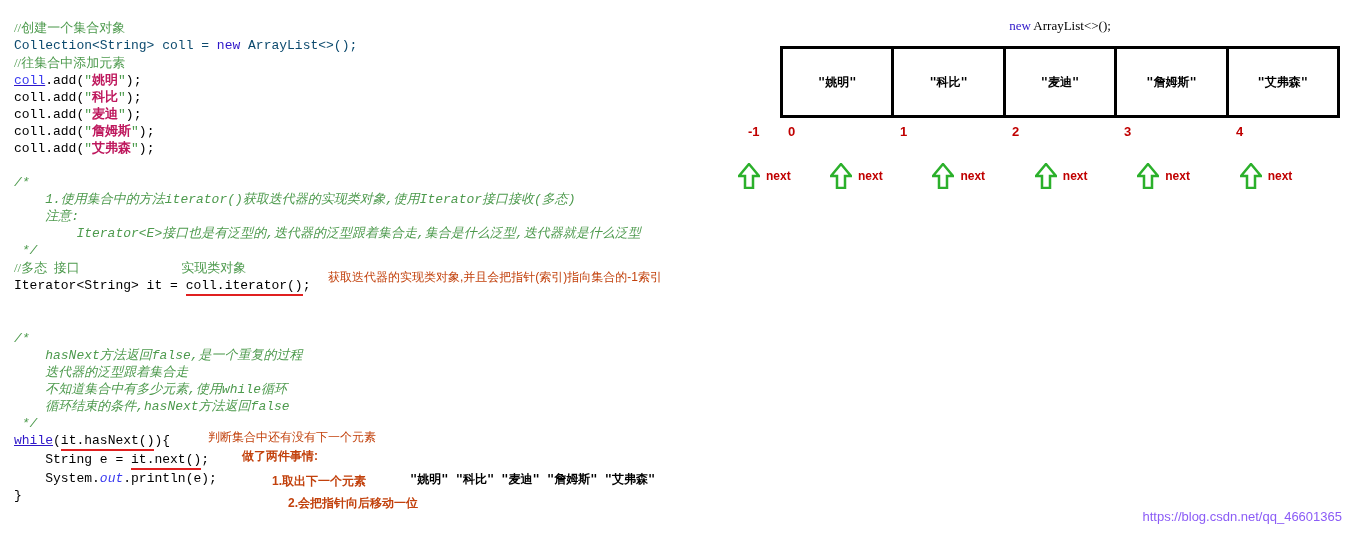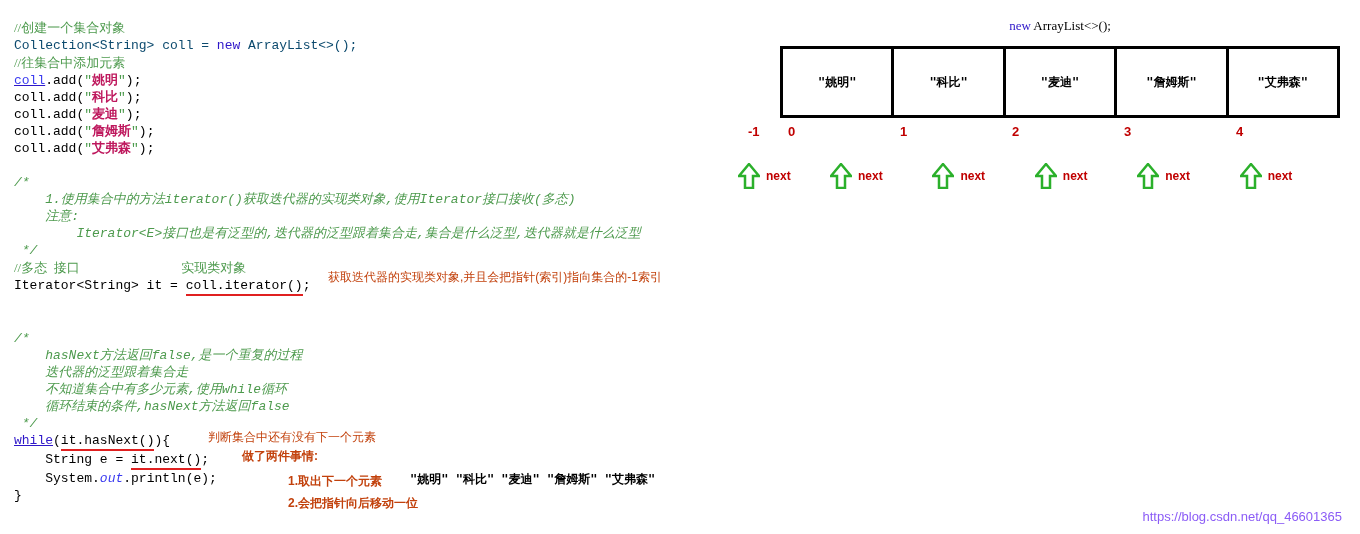--- a/index.html
+++ b/index.html
@@ -89,21 +89,21 @@
 <span class="cm"> */</span>
 <span class="kw ul">while</span><span>(</span><span class="under-red"><span>it.hasNext()</span></span><span>){</span>
 <span>    String e = </span><span class="under-red"><span>it.next()</span></span><span>;</span>
 <span>    System.</span><span class="out">out</span><span>.println(e);</span>
 <span>}</span>
 </div>
 
 <div class="red-note" style="left:328px; top:269px;">获取迭代器的实现类对象,并且会把指针(索引)指向集合的-1索引</div>
 <div class="red-note" style="left:208px; top:422px;margin-top:7px;">判断集合中还有没有下一个元素</div>
 <div class="red-note b" style="left:242px; top:448px;">做了两件事情:</div>
-<div class="red-note b" style="left:288px; top:473px;">1.取出下一个元素</div>
+<div class="red-note b" style="left:272px; top:473px;">1.取出下一个元素</div>
 <div class="red-note b" style="left:288px; top:495px;">2.会把指针向后移动一位</div>
 <div class="red-note" style="left:410px; top:471px; color:#000; font-family:Consolas,monospace; font-weight:bold;">"姚明"    "科比"    "麦迪"    "詹姆斯"    "艾弗森"</div>
 
 <div class="diagram">
   <div class="dia-head">
     <span class="kw">new</span><span> ArrayList&lt;&gt;();</span>
   </div>
   <div class="boxes">
     <div class="cell">"姚明"</div>
     <div class="cell">"科比"</div>

